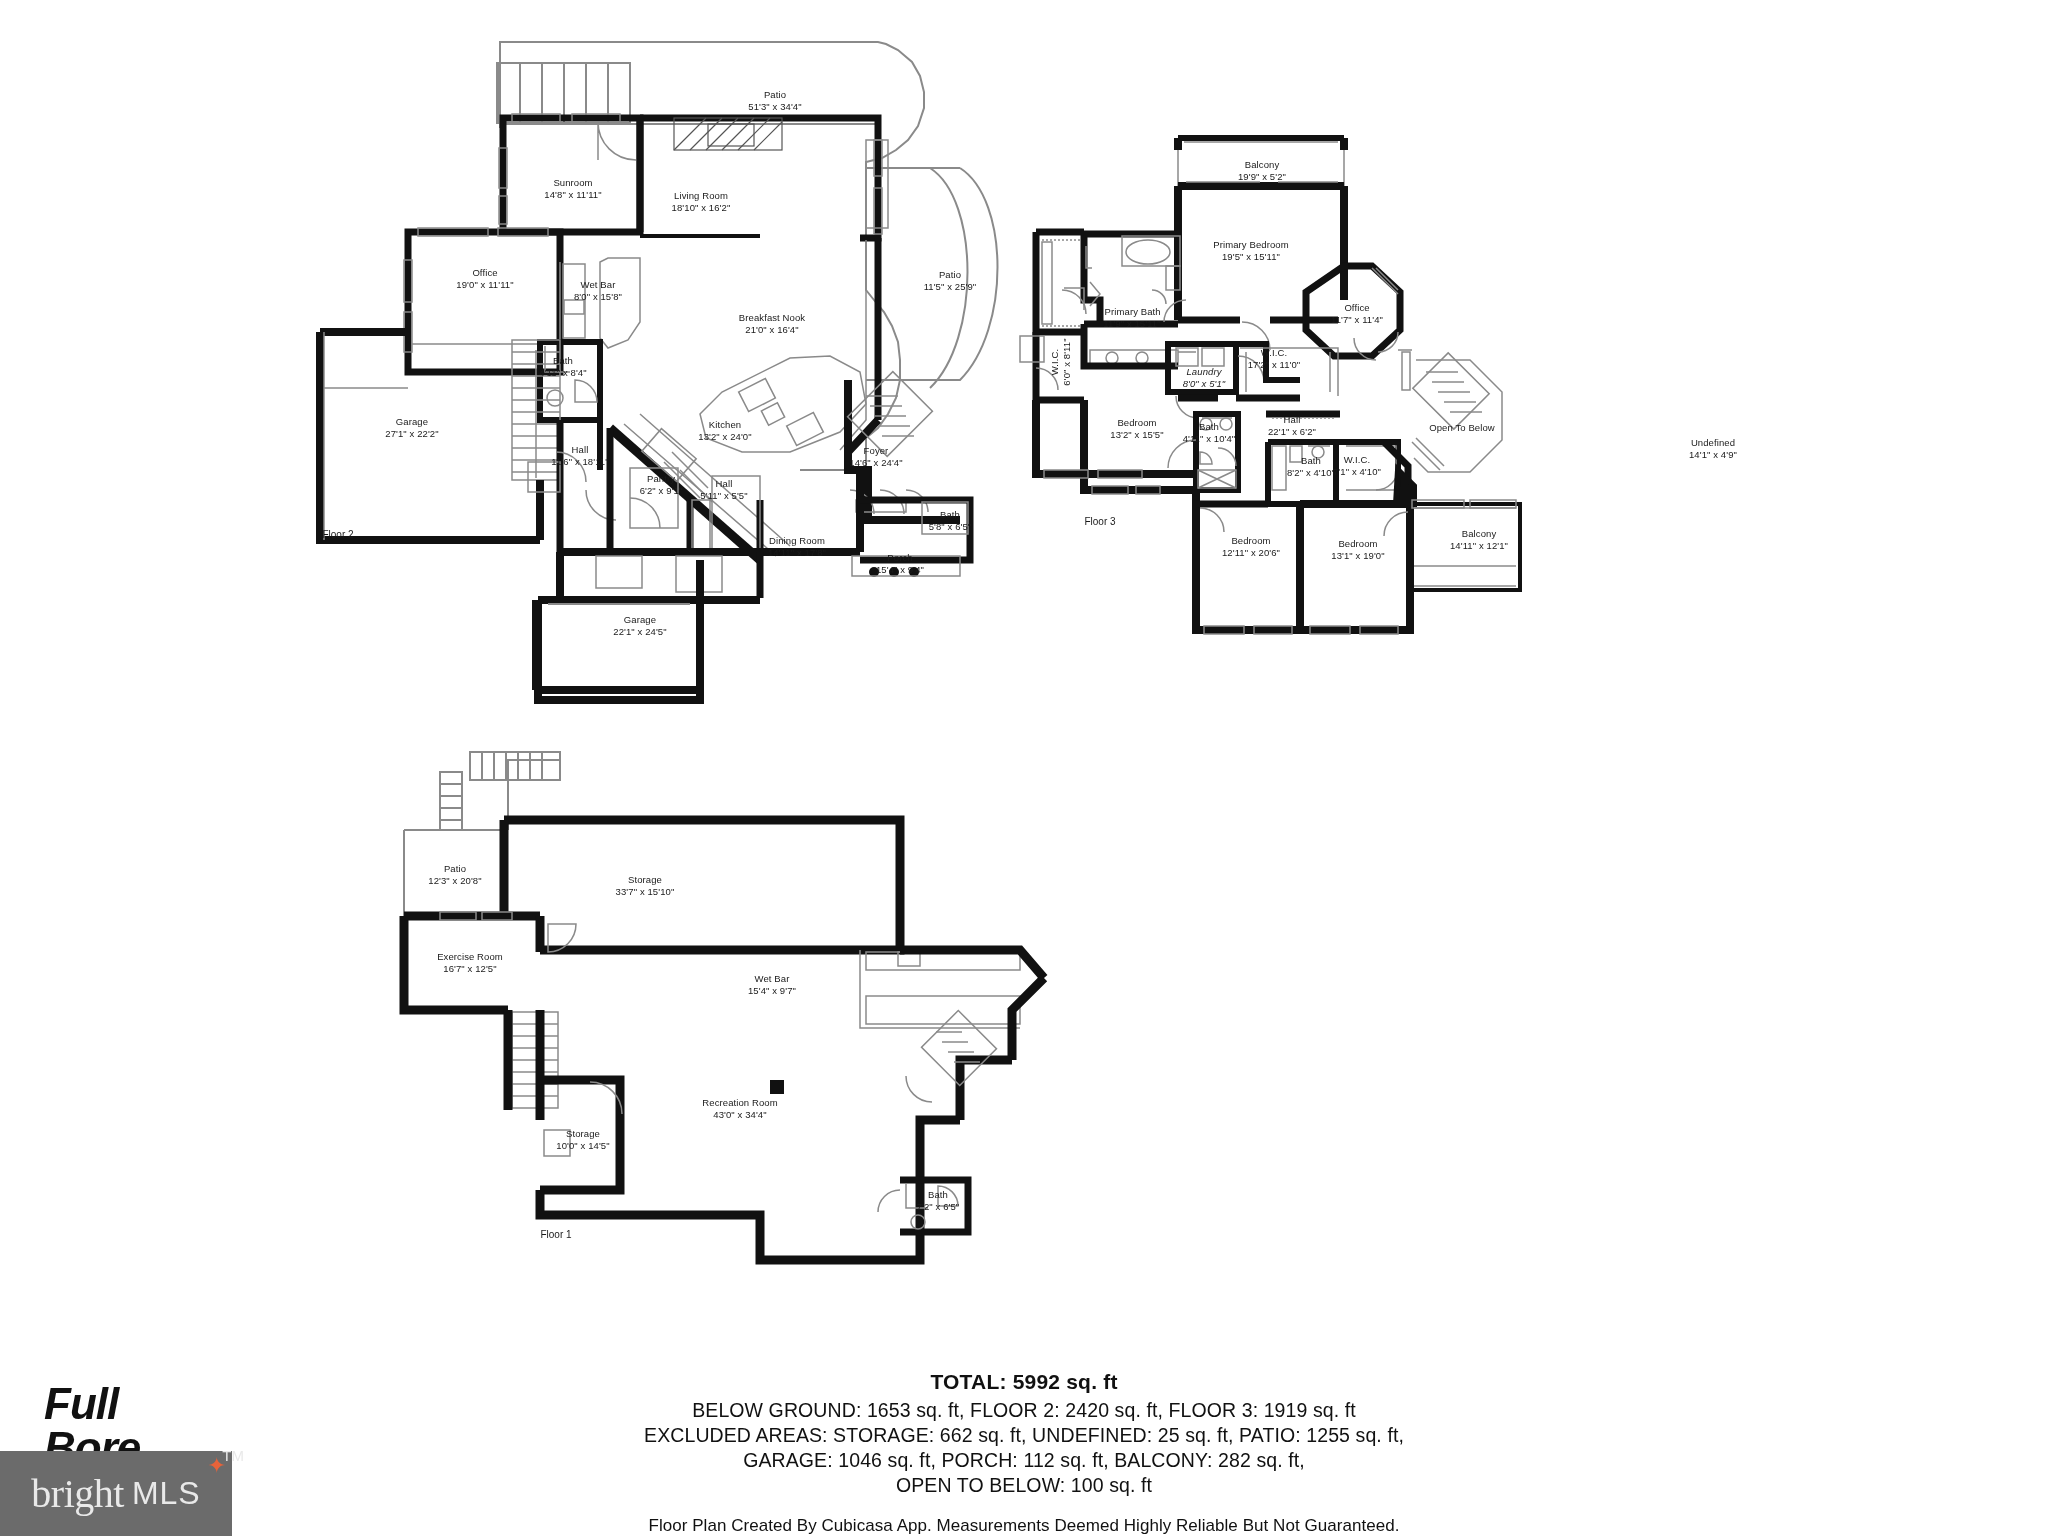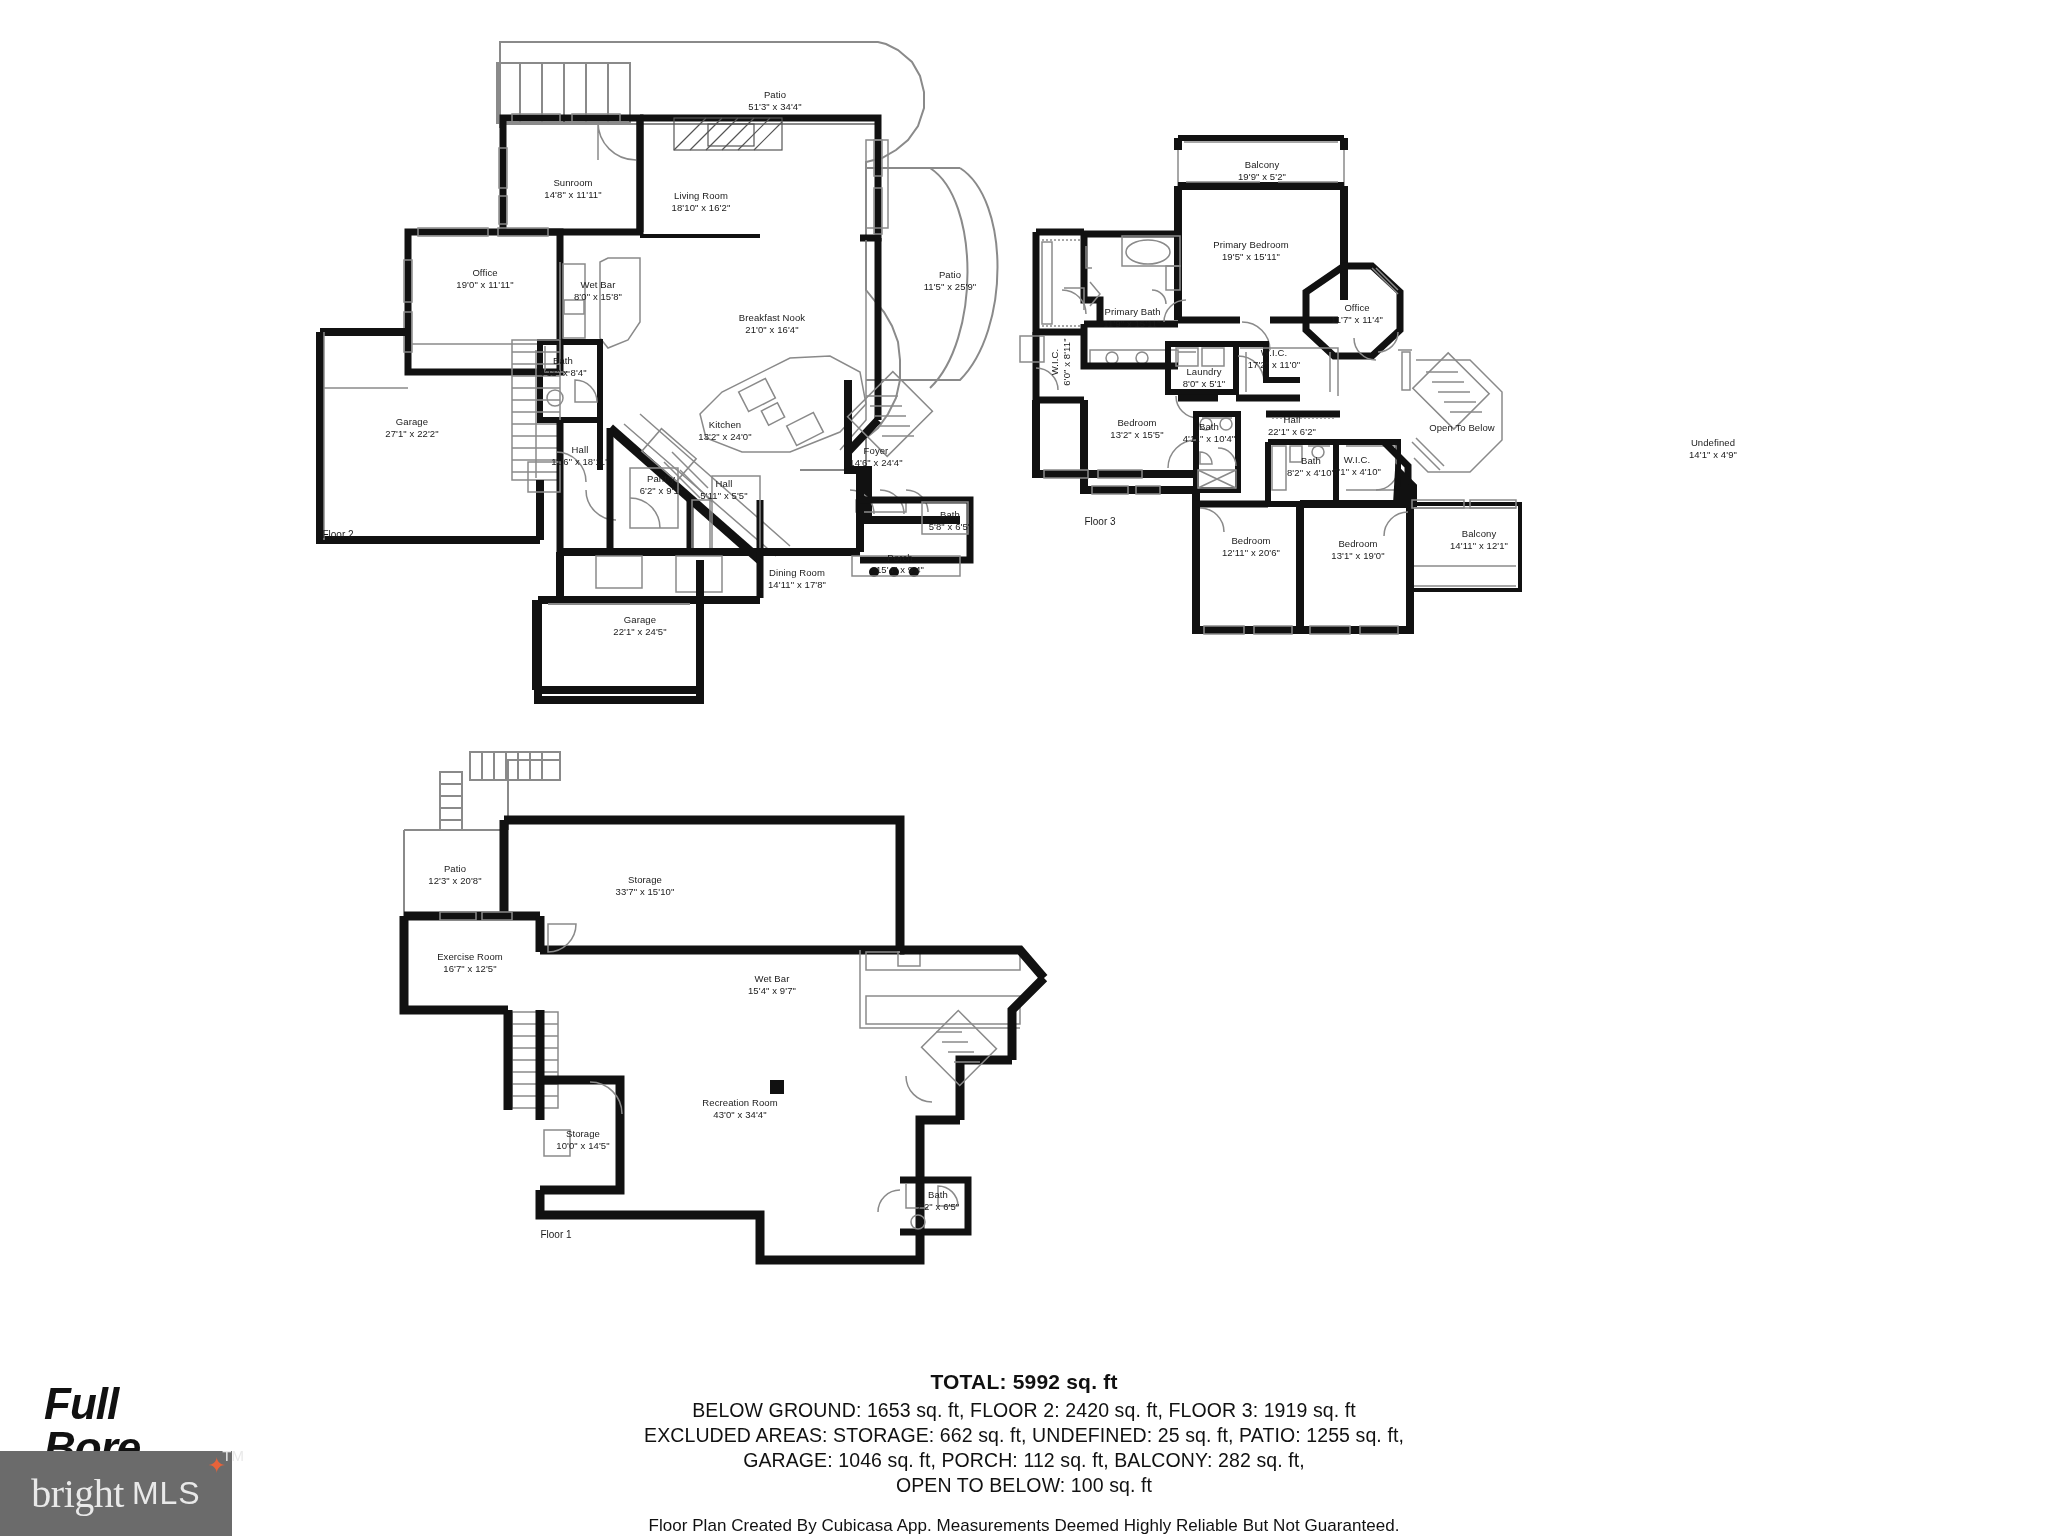--- a/index.html
+++ b/index.html
@@ -592,21 +592,21 @@
     <span class="dm">14'6" x 24'4"</span>
   </div>
   <div class="lbl" style="left:661px; top:484px;">
     <span class="nm">Pantry</span>
     <span class="dm">6'2" x 9'1"</span>
   </div>
   <div class="lbl" style="left:724px; top:489px;">
     <span class="nm">Hall</span>
     <span class="dm">5'11" x 5'5"</span>
   </div>
-  <div class="lbl" style="left:797px; top:546px;margin-top:32px;">
+  <div class="lbl" style="left:797px; top:546px;">
     <span class="nm">Dining Room</span>
     <span class="dm">14'11" x 17'8"</span>
   </div>
   <div class="lbl" style="left:950px; top:520px;">
     <span class="nm">Bath</span>
     <span class="dm">5'8" x 6'5"</span>
   </div>
   <div class="lbl" style="left:900px; top:563px;">
     <span class="nm">Porch</span>
     <span class="dm">15'4" x 9'4"</span>
@@ -633,21 +633,21 @@
     <span class="dm">11'9" x 15'11"</span>
   </div>
   <div class="lbl rot" style="left:1060px; top:362px;">
     <span class="nm">W.I.C.</span>
     <span class="dm">6'0" x 8'11"</span>
   </div>
   <div class="lbl" style="left:1274px; top:358px;">
     <span class="nm">W.I.C.</span>
     <span class="dm">17'2" x 11'0"</span>
   </div>
-  <div class="lbl" style="left:1204px; top:377px;">
+  <div class="lbl" style="left:1204px; top:377px;font-style:italic;">
     <span class="nm">Laundry</span>
     <span class="dm">8'0" x 5'1"</span>
   </div>
   <div class="lbl" style="left:1462px; top:428px;">
     <span class="nm">Open To Below</span>
     <span class="dm"></span>
   </div>
   <div class="lbl" style="left:1137px; top:428px;">
     <span class="nm">Bedroom</span>
     <span class="dm">13'2" x 15'5"</span>

